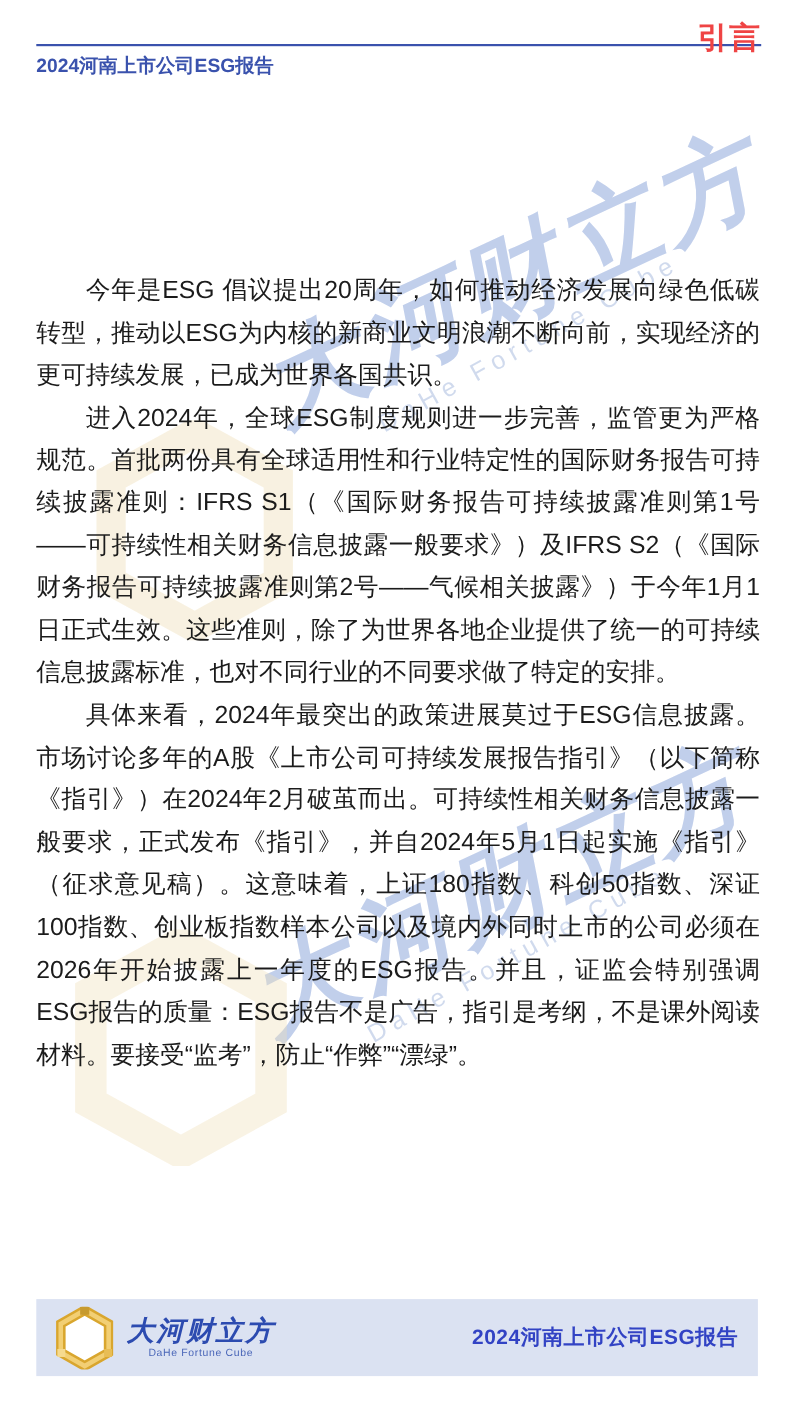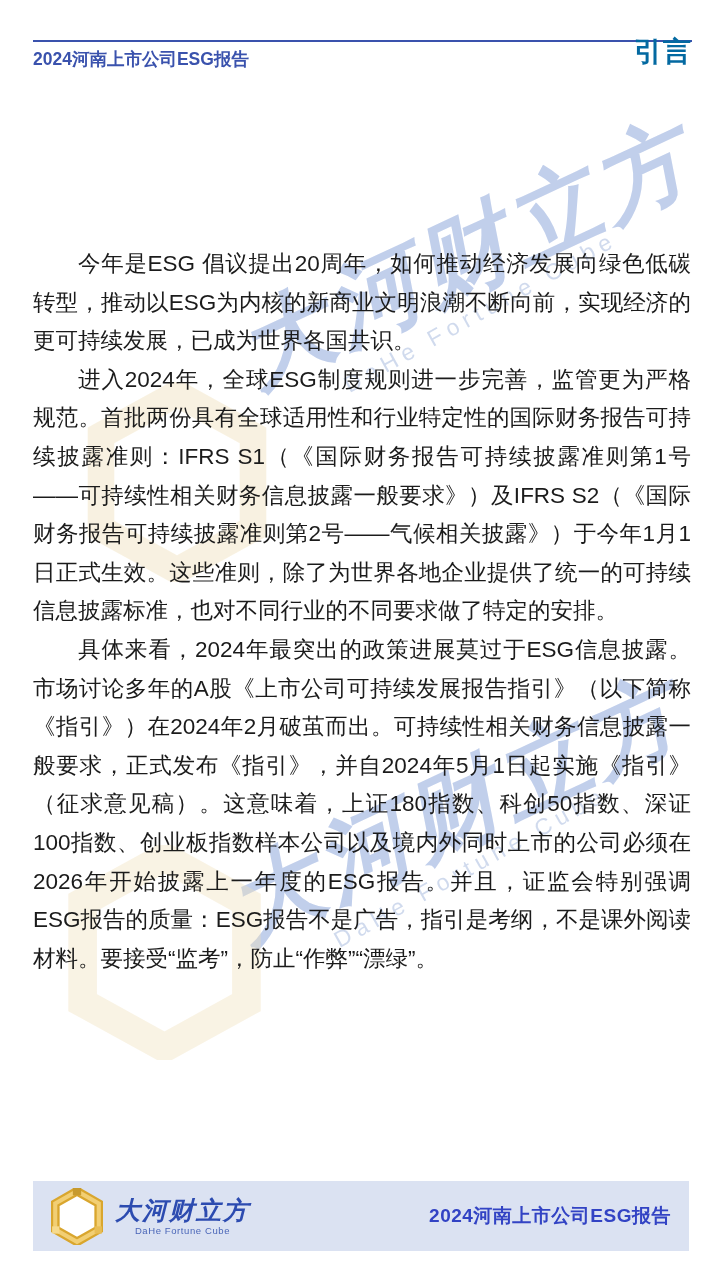--- a/index.html
+++ b/index.html
@@ -11,22 +11,22 @@
   
   .header{position:absolute;left:33px;top:34px;width:659px;z-index:3;}
   .kicker{
     font-size:13.5px;font-weight:bold;color:#3a52ad;letter-spacing:.4px;line-height:17px;
   }
   .header-rule{height:2px;background:#3a52ad;margin-top:6px;}
   .subtitle{
     font-size:17.5px;font-weight:bold;color:#3a52ad;margin-top:5px;line-height:24px;
   }
   .section-label{
-    position:absolute;top:-14px;right:0;font-size:28px;font-weight:bold;color:#0369a1;
-    line-height:30px;letter-spacing:1px;margin-top:17px;
+    position:absolute;top:-14px;right:0;font-size:28px;font-weight:bold;color:#ef4444;
+    line-height:30px;letter-spacing:1px;
   }
 
   
   .wm{
     position:absolute;z-index:0;pointer-events:none;transform:rotate(-25deg);
     white-space:nowrap;user-select:none;
   }
   .wm-1{left:225px;top:205px;}
   .wm-2{left:215px;top:760px;}
   .wm-cn{

